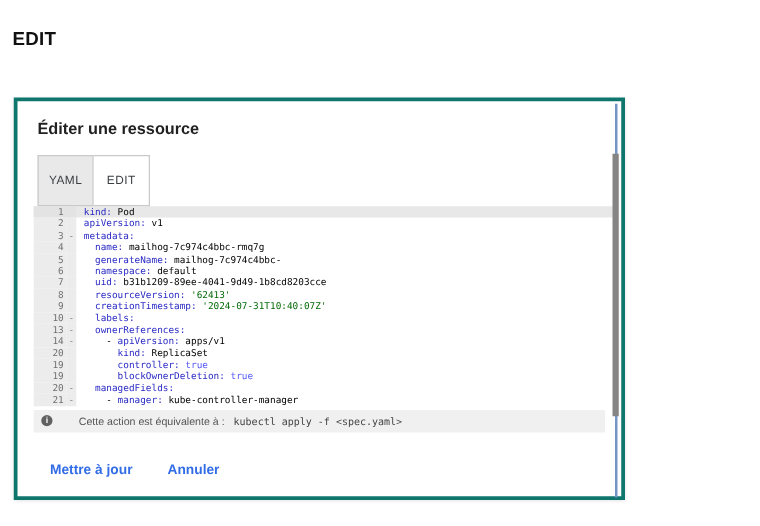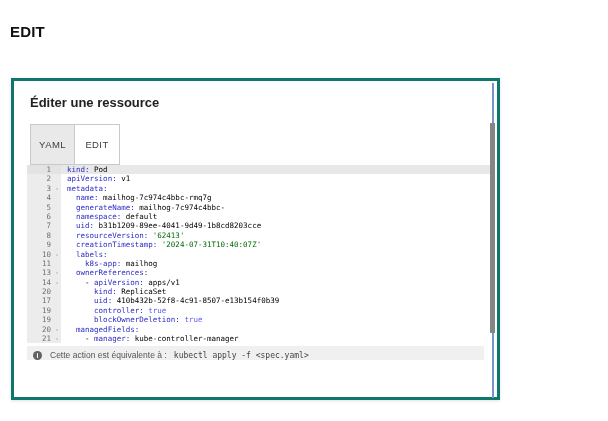--- a/index.html
+++ b/index.html
@@ -66,21 +66,21 @@
     margin: 3px 13px 0 13px; height: 18px;
     background: #f0f0f0; display: flex; align-items: center;
     padding-left: 6px;
   }
   .info-icon {
     width: 9px; height: 9px; border-radius: 50%;
     background: #616161; color: #fff; font-size: 7px;
     display: flex; align-items: center; justify-content: center;
     flex: 0 0 auto; font-weight: 700;
   }
-  .info-text { margin-left: 8px; font-size: 8.5px; color: #555; white-space: nowrap; }
+  .info-text { margin-left: 21px; font-size: 8.5px; color: #555; white-space: nowrap; }
   .info-cmd { font-family: "DejaVu Sans Mono", monospace; font-size: 8px; color: #444; }
 
   .actions {
     position: absolute; left: 0; right: 0; bottom: 0; height: 43px;
     display: flex; align-items: center; padding-left: 16px;
   }
   .text-button {
     background: none; border: none; cursor: pointer;
     font-family: "Liberation Sans", sans-serif;
     font-size: 11px; font-weight: 700; color: #326de6;
@@ -119,42 +119,44 @@
             <div class="code-row active"><span class="gutter-num">1</span><span class="gutter-fold"></span><span class="code-text"><span class="tok-k">kind:</span><span class="tok-p"> Pod</span></span></div>
             <div class="code-row"><span class="gutter-num">2</span><span class="gutter-fold"></span><span class="code-text"><span class="tok-k">apiVersion:</span><span class="tok-p"> v1</span></span></div>
             <div class="code-row"><span class="gutter-num">3</span><span class="gutter-fold">-</span><span class="code-text"><span class="tok-k">metadata:</span></span></div>
             <div class="code-row"><span class="gutter-num">4</span><span class="gutter-fold"></span><span class="code-text"><span class="tok-p">  </span><span class="tok-k">name:</span><span class="tok-p"> mailhog-7c974c4bbc-rmq7g</span></span></div>
             <div class="code-row"><span class="gutter-num">5</span><span class="gutter-fold"></span><span class="code-text"><span class="tok-p">  </span><span class="tok-k">generateName:</span><span class="tok-p"> mailhog-7c974c4bbc-</span></span></div>
             <div class="code-row"><span class="gutter-num">6</span><span class="gutter-fold"></span><span class="code-text"><span class="tok-p">  </span><span class="tok-k">namespace:</span><span class="tok-p"> default</span></span></div>
             <div class="code-row"><span class="gutter-num">7</span><span class="gutter-fold"></span><span class="code-text"><span class="tok-p">  </span><span class="tok-k">uid:</span><span class="tok-p"> b31b1209-89ee-4041-9d49-1b8cd8203cce</span></span></div>
             <div class="code-row"><span class="gutter-num">8</span><span class="gutter-fold"></span><span class="code-text"><span class="tok-p">  </span><span class="tok-k">resourceVersion:</span><span class="tok-p"> </span><span class="tok-s">'62413'</span></span></div>
             <div class="code-row"><span class="gutter-num">9</span><span class="gutter-fold"></span><span class="code-text"><span class="tok-p">  </span><span class="tok-k">creationTimestamp:</span><span class="tok-p"> </span><span class="tok-s">'2024-07-31T10:40:07Z'</span></span></div>
             <div class="code-row"><span class="gutter-num">10</span><span class="gutter-fold">-</span><span class="code-text"><span class="tok-p">  </span><span class="tok-k">labels:</span></span></div>
-            <div class="code-row"><span class="gutter-num">11</span><span class="gutter-fold"></span><span class="code-text"><span class="tok-p">    </span><span class="tok-k">k8s-app:</span><span class="tok-p"> mailhog</span></span></div>
             <div class="code-row"><span class="gutter-num">13</span><span class="gutter-fold">-</span><span class="code-text"><span class="tok-p">  </span><span class="tok-k">ownerReferences:</span></span></div>
             <div class="code-row"><span class="gutter-num">14</span><span class="gutter-fold">-</span><span class="code-text"><span class="tok-p">    - </span><span class="tok-k">apiVersion:</span><span class="tok-p"> apps/v1</span></span></div>
             <div class="code-row"><span class="gutter-num">20</span><span class="gutter-fold"></span><span class="code-text"><span class="tok-p">      </span><span class="tok-k">kind:</span><span class="tok-p"> ReplicaSet</span></span></div>
-            <div class="code-row"><span class="gutter-num">17</span><span class="gutter-fold"></span><span class="code-text"><span class="tok-p">      </span><span class="tok-k">uid:</span><span class="tok-p"> 410b432b-52f8-4c91-8507-e13b154f0b39</span></span></div>
             <div class="code-row"><span class="gutter-num">19</span><span class="gutter-fold"></span><span class="code-text"><span class="tok-p">      </span><span class="tok-k">controller:</span><span class="tok-p"> </span><span class="tok-b">true</span></span></div>
             <div class="code-row"><span class="gutter-num">19</span><span class="gutter-fold"></span><span class="code-text"><span class="tok-p">      </span><span class="tok-k">blockOwnerDeletion:</span><span class="tok-p"> </span><span class="tok-b">true</span></span></div>
             <div class="code-row"><span class="gutter-num">20</span><span class="gutter-fold">-</span><span class="code-text"><span class="tok-p">  </span><span class="tok-k">managedFields:</span></span></div>
             <div class="code-row"><span class="gutter-num">21</span><span class="gutter-fold">-</span><span class="code-text"><span class="tok-p">    - </span><span class="tok-k">manager:</span><span class="tok-p"> kube-controller-manager</span></span></div>
           </div>
       </div>
 
       <div class="info-bar">
         <div class="info-icon">i</div>
         <div class="info-text">
           <span>Cette action est équivalente à :</span>
           <span>&nbsp;</span>
           <span class="info-cmd">kubectl apply -f &lt;spec.yaml&gt;</span>
         </div>
       </div>
 
     </div>
 
+    <div class="actions">
+      <button class="text-button">Mettre à jour</button>
+      <button class="text-button">Annuler</button>
+    </div>
 
     <div class="scrollbar-track"></div>
     <div class="scrollbar-thumb"></div>
 
   </div>
 
 </div>
 
 </body></html>

